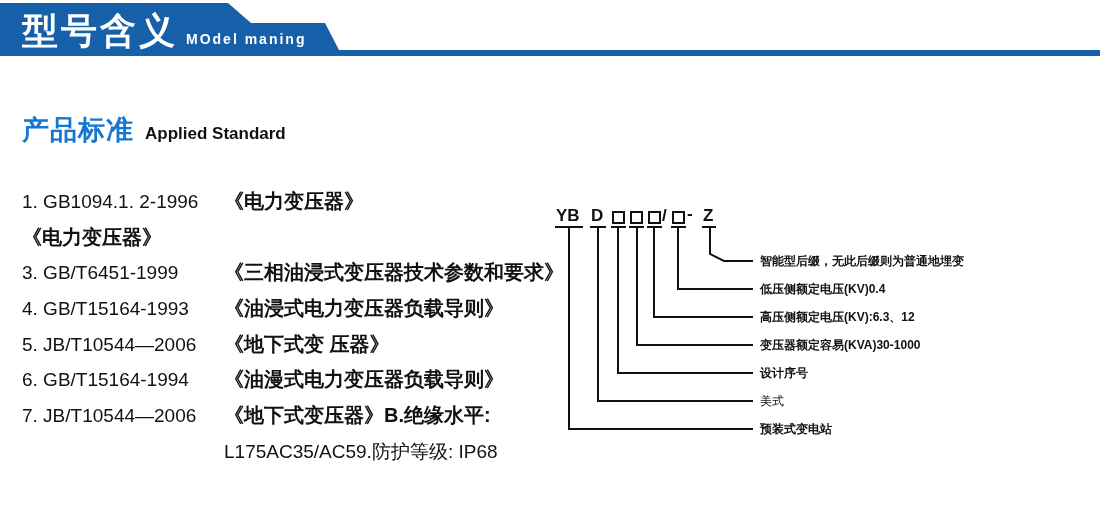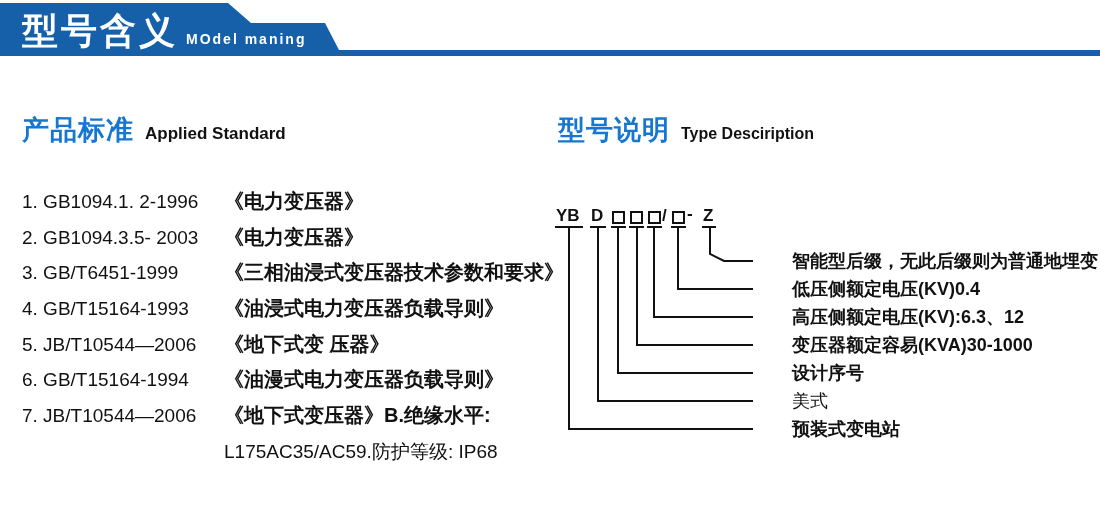--- a/index.html
+++ b/index.html
@@ -16,52 +16,48 @@
   .hdr-left{left:22px;top:112px;}
   .hdr-right{left:558px;top:112px;}
   .hdr-right .en{font-size:16px;}
   .standards{position:absolute;left:22px;top:184px;width:530px;}
   .std-row{display:flex;height:35.7px;line-height:35.7px;font-size:19px;white-space:nowrap;}
   .std-row .code{width:202px;flex:0 0 202px;font-weight:400;}
   .std-row .title{font-weight:700;font-size:20px;}
   .diagram{position:absolute;left:0;top:8px;width:932px;height:509px;pointer-events:none;text-align:right;}
   .code-seg{position:absolute;font-weight:700;font-size:17px;line-height:17px;white-space:nowrap;}
   .code-box{position:absolute;width:9px;height:9px;border:2px solid #111;}
-  .dg-label{position:absolute;left:760px;height:24px;line-height:24px;font-size:18px;
-        font-weight:700;white-space:nowrap;margin-left:32px;}
+  .dg-label{position:absolute;left:760px;height:24px;line-height:24px;font-size:12px;
+        font-weight:700;white-space:nowrap;}
   .dg-label.light{font-weight:400;}
   .connectors{position:absolute;left:0;top:0;}
 </style>
 </head>
 <body>
 
 <div class="page">
 
   <svg class="banner-svg" width="1100" height="60">
     <polygon id="banner-poly" points="0,3 228,3 251,23 325,23 339,50 1100,50 1100,56 0,56" fill="#1560a8"></polygon>
   </svg>
   <div class="banner-title">型号含义</div>
   <div class="banner-sub">MOdel maning</div>
 
   <div class="sec-header hdr-left">
     <span class="cn">产品标准</span><span class="en">Applied Standard</span>
   </div>
 
-  <div class="sec-header hdr-right">
-    <span class="cn">型号说明</span><span class="en">Type Desciription</span>
-  </div>
 
   <div class="standards">
     <div class="std-row">
       <span class="code">1. GB1094.1. 2-1996</span>
       <span class="title">《电力变压器》</span>
     </div>
 
     <div class="std-row">
-      <span class="code">2. GB1094.3.5- 2003</span>
       <span class="title">《电力变压器》</span>
     </div>
 
     <div class="std-row">
       <span class="code">3. GB/T6451-1999</span>
       <span class="title">《三相油浸式变压器技术参数和要求》</span>
     </div>
 
     <div class="std-row">
       <span class="code">4. GB/T15164-1993</span>

